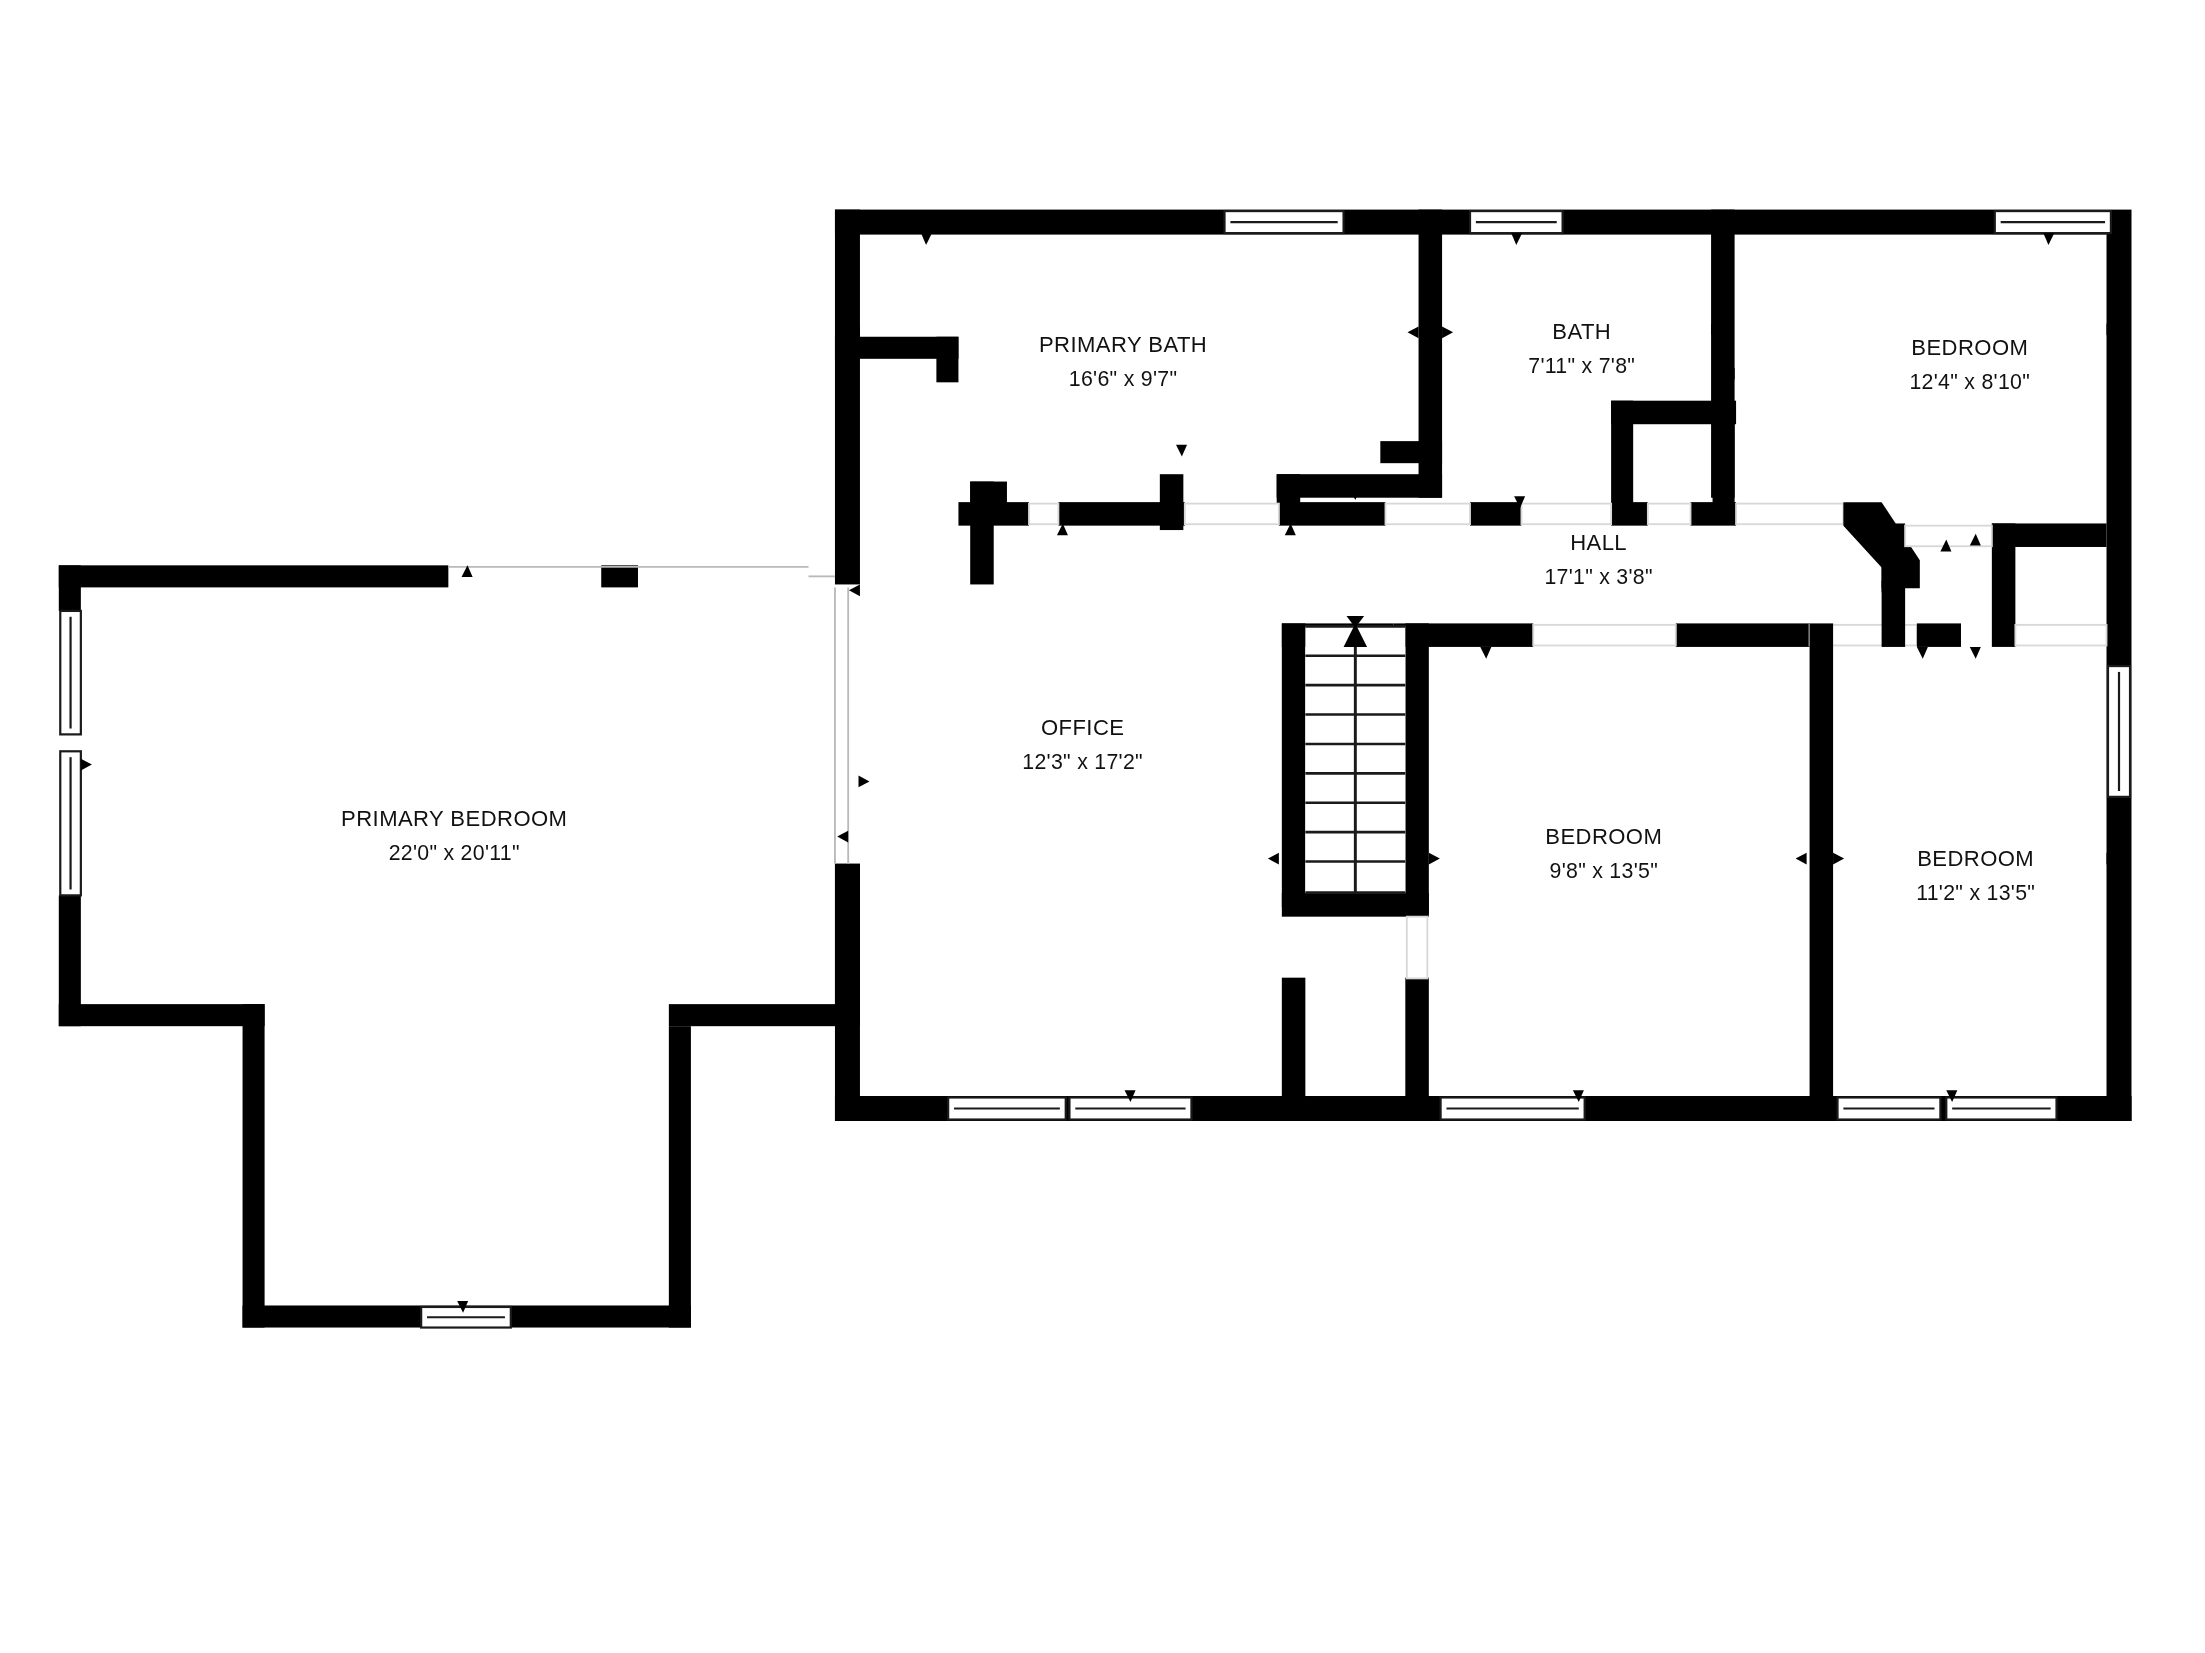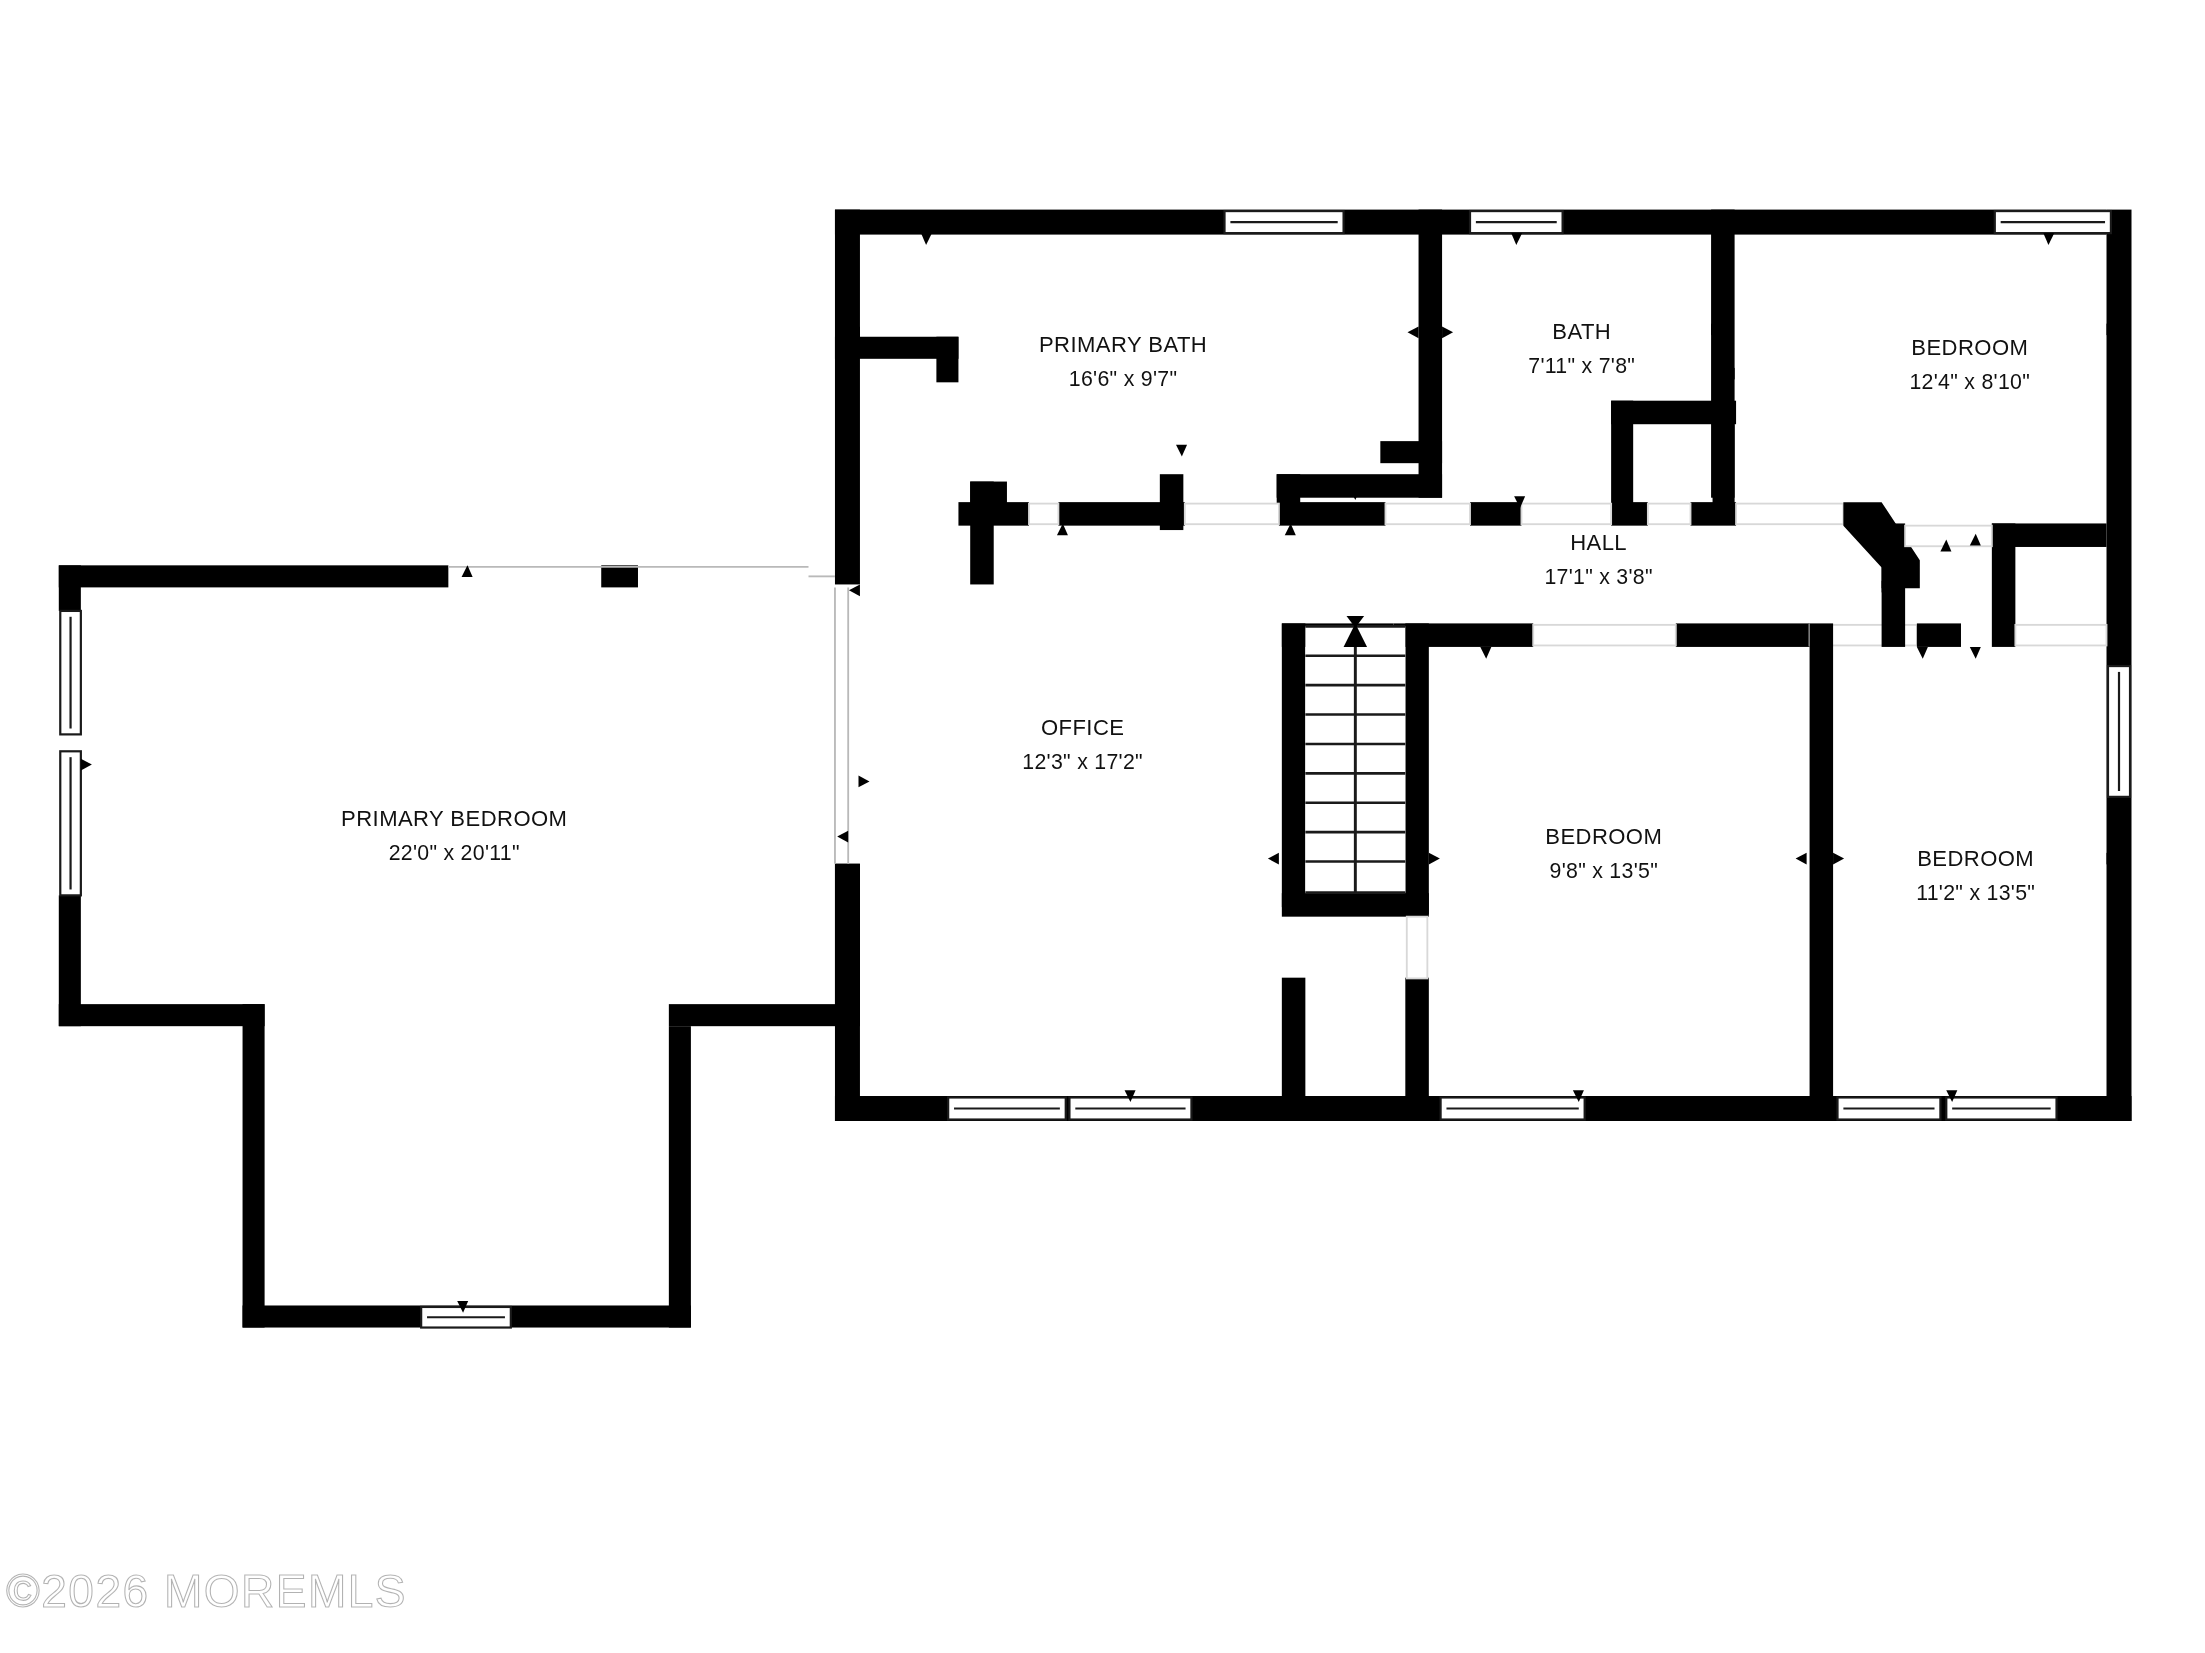--- a/index.html
+++ b/index.html
@@ -322,16 +322,15 @@
         <text class="room-label room-dims" x="2182" y="1194">9'8" x 13'5"</text>
       </g>
       <g>
         <text class="room-label room-name" x="2688" y="1178">BEDROOM</text>
         <text class="room-label room-dims" x="2688" y="1224">11'2" x 13'5"</text>
       </g>
     </g>
 
   </svg>
 
-  <div class="watermark">©2026 MOREMLS</div>
 
 </div>
 
 
 </body></html>

